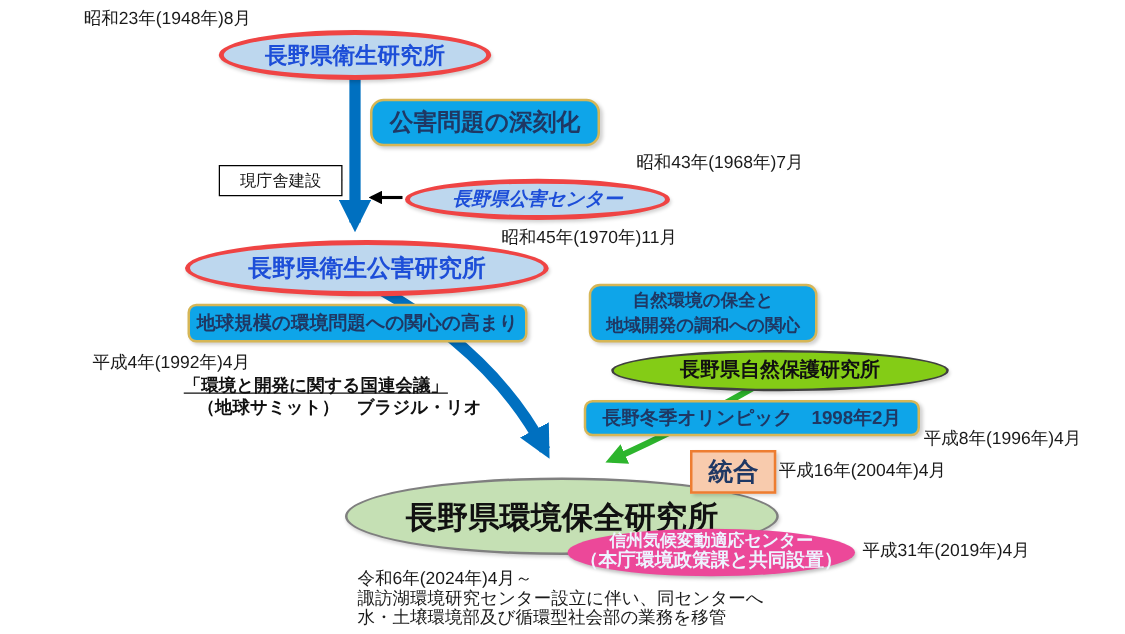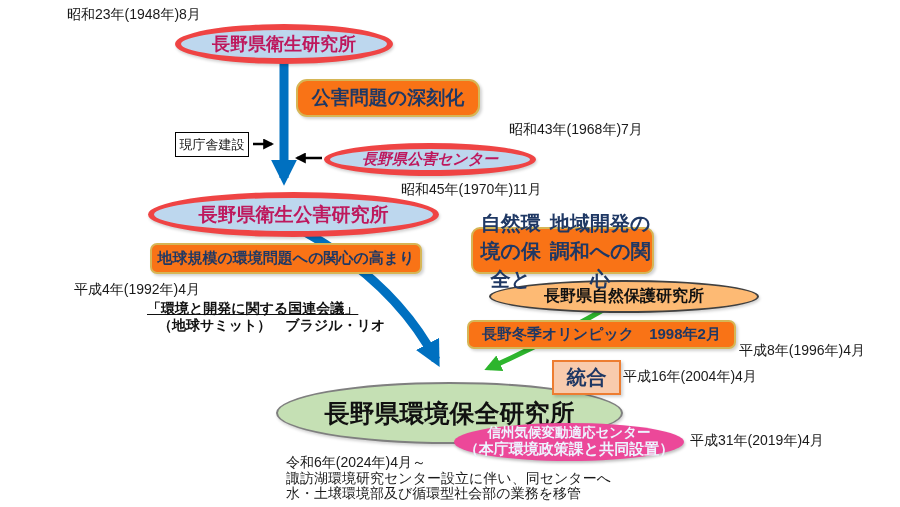--- a/index.html
+++ b/index.html
@@ -7,26 +7,26 @@
     position:relative;width:900px;height:507px;background:#fff;overflow:hidden;
     font-family:"Liberation Sans","DejaVu Sans",sans-serif;color:#1a1a1a;
   }
   .abs{position:absolute;box-sizing:border-box;}
   svg.arrows{position:absolute;left:0;top:0;width:900px;height:507px;}
   .ellipse{
     border-radius:50%;display:flex;align-items:center;justify-content:center;
     text-align:center;font-weight:bold;
     box-shadow:1px 2px 3px rgba(0,0,0,0.18);
   }
-  .blue-node{background:#BDD7EE;border:6px solid #ef4444;color:#be185d;}
-  .yellow-node{background:#fdba74;border:2px solid #404040;color:#111;}
+  .blue-node{background:#BDD7EE;border:4px solid #ef4444;color:#1d4ed8;}
+  .yellow-node{background:#84cc16;border:2px solid #404040;color:#111;}
   .green-node{background:#C5E0B4;border:2px solid #7F7F7F;color:#111;}
   .deepblue-node{background:#ec4899;border:none;color:#EDF4FF;flex-direction:column;line-height:1.1;box-shadow:1px 2px 3px rgba(0,0,0,0.25);}
   .ybox{
-    background:#f97316;border:2px solid #D6B656;border-radius:8px;
+    background:#0ea5e9;border:2px solid #D6B656;border-radius:8px;
     display:flex;align-items:center;justify-content:center;text-align:center;
     color:#1F3864;font-weight:bold;box-shadow:2px 2px 3px rgba(0,0,0,0.18);
   }
   .peachbox{
     background:#F8CBAD;border:2px solid #ED7D31;
     display:flex;align-items:center;justify-content:center;
     color:#1F3864;font-weight:bold;box-shadow:2px 2px 3px rgba(0,0,0,0.18);
   }
   .whitebox{
     background:#fff;border:1.5px solid #000;
@@ -79,25 +79,25 @@
 
   <div class="abs ellipse green-node" style="left:276px;top:382px;width:347px;height:62px;font-size:25px;">長野県環境保全研究所</div>
 
   <div class="abs ellipse deepblue-node" style="left:454px;top:423px;width:230px;height:38px;">
     <span style="font-size:13.5px;">信州気候変動適応センター</span>
     <span style="font-size:15px;">（本庁環境政策課と共同設置）</span>
   </div>
 
   <div class="abs ybox" style="left:296px;top:79px;width:184px;height:38px;font-size:19px;border-radius:11px;">公害問題の深刻化</div>
 
-  <div class="abs whitebox" style="left:175px;top:132px;width:74px;height:25px;">現庁舎建設</div>
+  <div class="abs whitebox" style="left:175px;top:132px;width:99px;height:25px;">現庁舎建設</div>
 
   <div class="abs ybox" style="left:150px;top:243px;width:272px;height:31px;font-size:15px;border-radius:7px;">地球規模の環境問題への関心の高まり</div>
 
-  <div class="abs ybox" style="left:471px;top:227px;width:183px;height:47px;font-size:20px;border-radius:9px;flex-direction:row;line-height:1.4;">
+  <div class="abs ybox" style="left:471px;top:227px;width:183px;height:47px;font-size:14px;border-radius:9px;flex-direction:column;line-height:1.4;">
     <span>自然環境の保全と</span>
     <span>地域開発の調和への関心</span>
   </div>
 
   <div class="abs ybox" style="left:467px;top:320px;width:269px;height:29px;font-size:15px;border-radius:7px;">長野冬季オリンピック　1998年2月</div>
 
   <div class="abs peachbox" style="left:552px;top:360px;width:69px;height:35px;font-size:20px;">統合</div>
 
   <div class="abs boldnote" style="left:147px;top:300px;text-decoration:underline;">「環境と開発に関する国連会議」</div>
   <div class="abs boldnote" style="left:158px;top:317px;">（地球サミット）　ブラジル・リオ</div>

